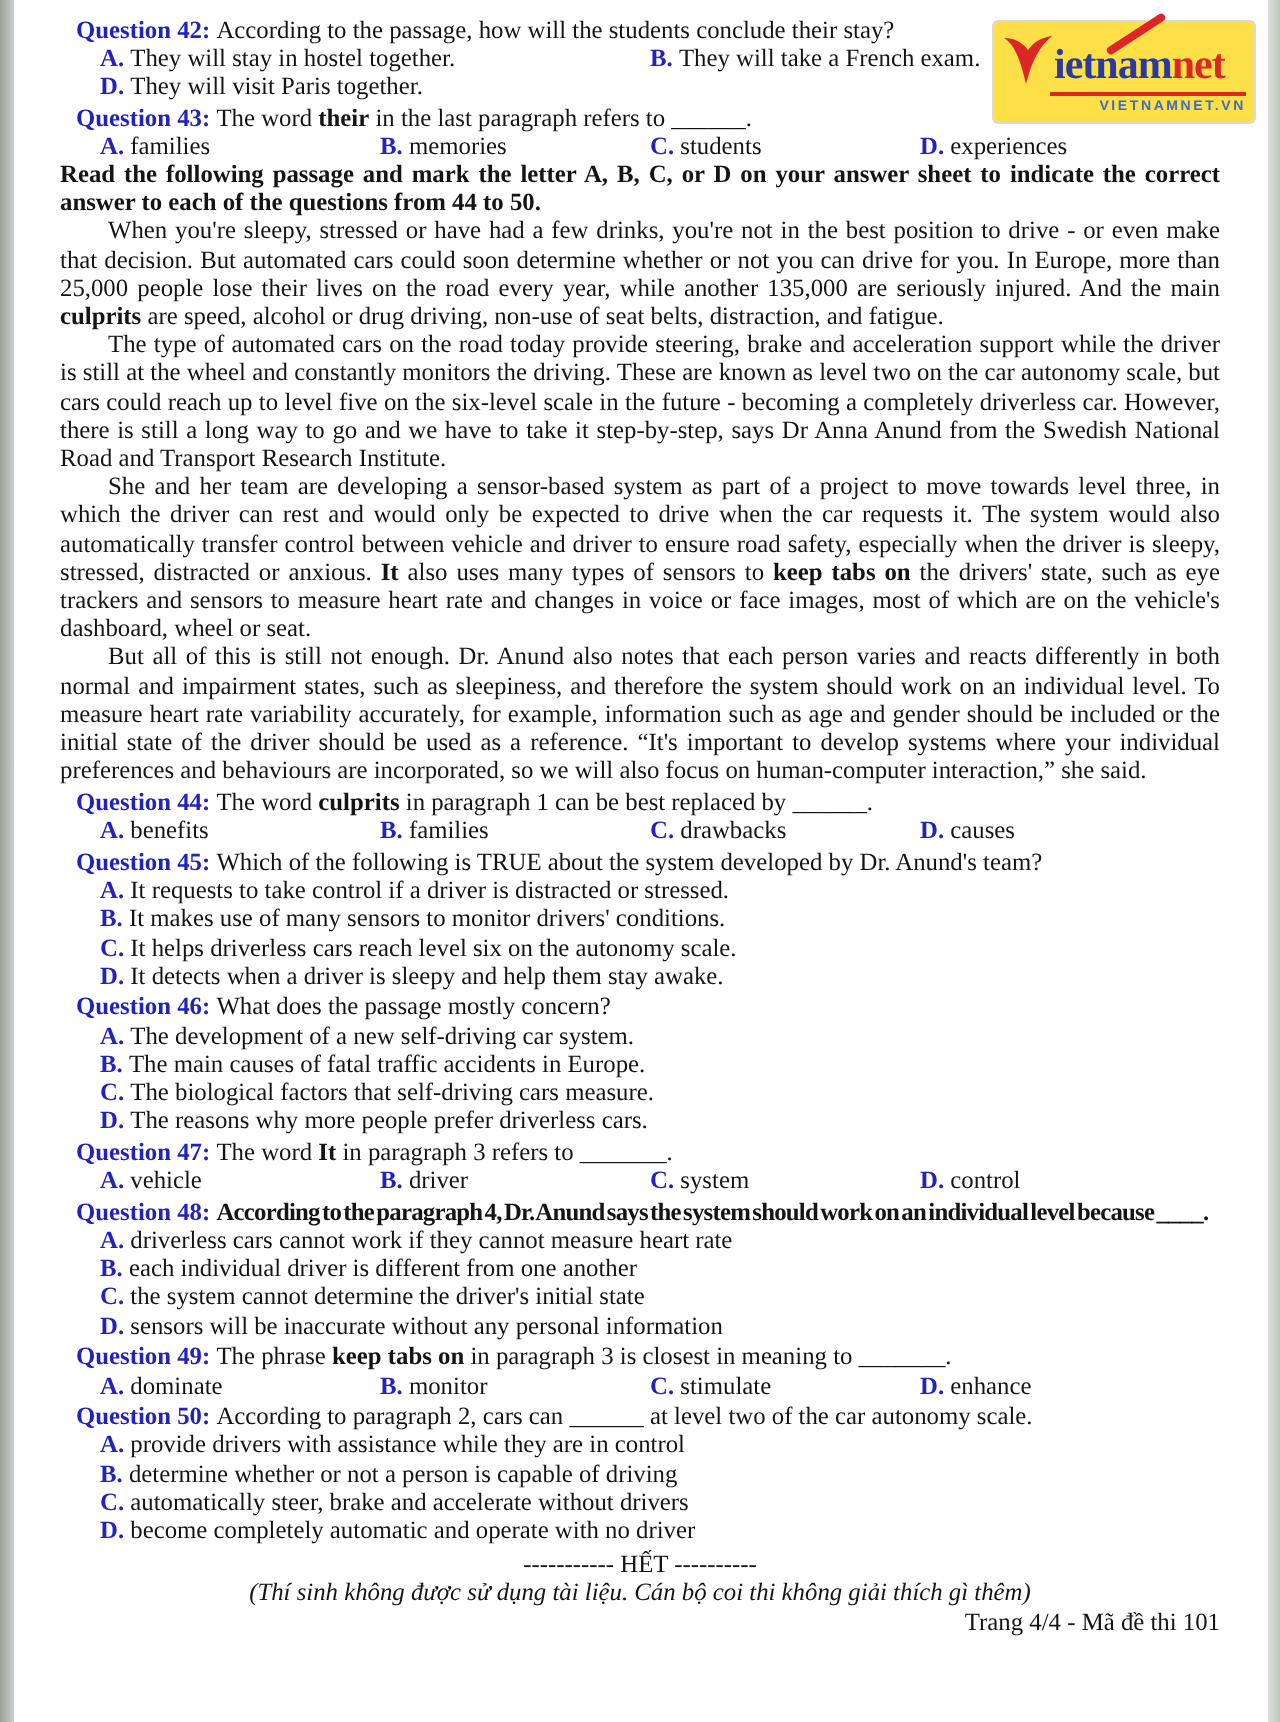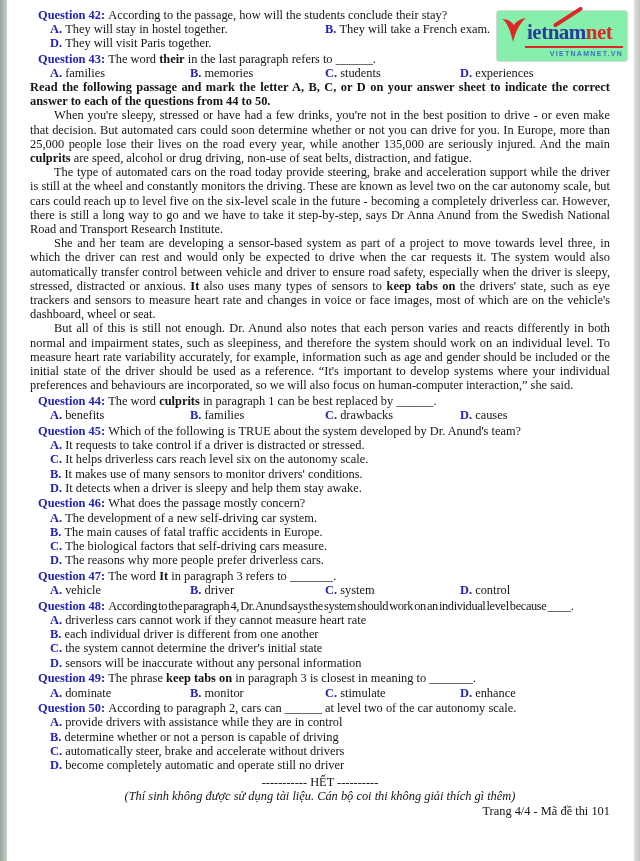--- a/index.html
+++ b/index.html
@@ -25,21 +25,21 @@
   .edge-right{
     position:absolute;right:0;top:0;width:6px;height:861px;
     background:linear-gradient(to left,#bfc5bf,#dde1dd);
   }
   .content{
     position:absolute;left:30px;top:6px;width:580px;
   }
   
   .logo{
     position:absolute;top:10px;right:12px;width:132px;height:52px;
-    background:#86efac;border:1px solid #d9d9d9;border-radius:3px;
+    background:#fde047;border:1px solid #d9d9d9;border-radius:3px;
     padding:2px 4px;box-sizing:border-box;z-index:5;
   }
   .logo-row{position:relative;display:flex;align-items:flex-end;height:32px;}
   .logo-v{flex:0 0 auto;}
   .logo-name{font-family:"Liberation Serif",serif;font-weight:bold;font-size:21px;line-height:26px;letter-spacing:-0.5px;}
   .logo-blue{color:var(--logo-blue);}
   .logo-red{color:var(--logo-red);}
   .logo-swoosh{
     position:absolute;left:50px;top:2px;width:34px;height:4px;
     background:var(--logo-red);transform:rotate(-33deg);border-radius:2px;
@@ -54,21 +54,21 @@
   .q{margin-left:8px;margin-top:1.5px;}
   .qlabel{color:var(--blue);font-weight:bold;}
   .para{margin:0;text-align:justify;text-indent:24px;}
   .instr{margin:0;font-weight:bold;text-align:justify;}
   .optgrid{display:grid;margin-left:20px;}
   .cols4{grid-template-columns:140px 135px 135px 1fr;}
   .cols2{grid-template-columns:275px 1fr;}
   .optline{margin-left:20px;}
   .olet{color:var(--blue);font-weight:bold;}
   .bu{font-weight:bold;}
-  .condensed .run{letter-spacing:-0.38px;word-spacing:-1.6px;}
+  .condensed .run{letter-spacing:-0.38px;word-spacing:-1.6px;font-weight:bold;}
   
   .footer{margin-top:3px;}
   .f-center{text-align:center;}
   .f-note{text-align:center;font-style:italic;}
   .f-page{text-align:right;padding-right:0px;}
 </style>
 </head>
 <body>
 
 <div class="page">
@@ -110,22 +110,22 @@
         <div class="q"><span class="qlabel">Question 44: </span><span class="run">The word </span><span class="run bu">culprits</span><span class="run"> in paragraph 1 can be best replaced by ______.</span></div>
         <div class="optgrid cols4">
           <div class="opt"><span class="olet">A. </span><span class="otext">benefits</span></div>
           <div class="opt"><span class="olet">B. </span><span class="otext">families</span></div>
           <div class="opt"><span class="olet">C. </span><span class="otext">drawbacks</span></div>
           <div class="opt"><span class="olet">D. </span><span class="otext">causes</span></div>
         </div>
         <div class="q"><span class="qlabel">Question 45: </span><span class="run">Which of the following is TRUE about the system developed by Dr. Anund's team?</span></div>
         <div class="optlist">
           <div class="optline"><span class="olet">A. </span><span class="otext">It requests to take control if a driver is distracted or stressed.</span></div>
+          <div class="optline"><span class="olet">B. </span><span class="otext">It makes use of many sensors to monitor drivers' conditions.</span></div>
           <div class="optline"><span class="olet">C. </span><span class="otext">It helps driverless cars reach level six on the autonomy scale.</span></div>
-          <div class="optline"><span class="olet">B. </span><span class="otext">It makes use of many sensors to monitor drivers' conditions.</span></div>
           <div class="optline"><span class="olet">D. </span><span class="otext">It detects when a driver is sleepy and help them stay awake.</span></div>
         </div>
         <div class="q"><span class="qlabel">Question 46: </span><span class="run">What does the passage mostly concern?</span></div>
         <div class="optlist">
           <div class="optline"><span class="olet">A. </span><span class="otext">The development of a new self-driving car system.</span></div>
           <div class="optline"><span class="olet">B. </span><span class="otext">The main causes of fatal traffic accidents in Europe.</span></div>
           <div class="optline"><span class="olet">C. </span><span class="otext">The biological factors that self-driving cars measure.</span></div>
           <div class="optline"><span class="olet">D. </span><span class="otext">The reasons why more people prefer driverless cars.</span></div>
         </div>
         <div class="q"><span class="qlabel">Question 47: </span><span class="run">The word </span><span class="run bu">It</span><span class="run"> in paragraph 3 refers to _______.</span></div>
@@ -147,21 +147,21 @@
           <div class="opt"><span class="olet">A. </span><span class="otext">dominate</span></div>
           <div class="opt"><span class="olet">B. </span><span class="otext">monitor</span></div>
           <div class="opt"><span class="olet">C. </span><span class="otext">stimulate</span></div>
           <div class="opt"><span class="olet">D. </span><span class="otext">enhance</span></div>
         </div>
         <div class="q"><span class="qlabel">Question 50: </span><span class="run">According to paragraph 2, cars can ______ at level two of the car autonomy scale.</span></div>
         <div class="optlist">
           <div class="optline"><span class="olet">A. </span><span class="otext">provide drivers with assistance while they are in control</span></div>
           <div class="optline"><span class="olet">B. </span><span class="otext">determine whether or not a person is capable of driving</span></div>
           <div class="optline"><span class="olet">C. </span><span class="otext">automatically steer, brake and accelerate without drivers</span></div>
-          <div class="optline"><span class="olet">D. </span><span class="otext">become completely automatic and operate still no driver</span></div>
+          <div class="optline"><span class="olet">D. </span><span class="otext">become completely automatic and operate with no driver</span></div>
         </div>
       </div>
     <div class="footer">
       <div class="f-center">----------- HẾT ----------</div>
       <div class="f-note">(Thí sinh không được sử dụng tài liệu. Cán bộ coi thi không giải thích gì thêm)</div>
       <div class="f-page">Trang 4/4 - Mã đề thi 101</div>
     </div>
   </div>
 </div>
 

